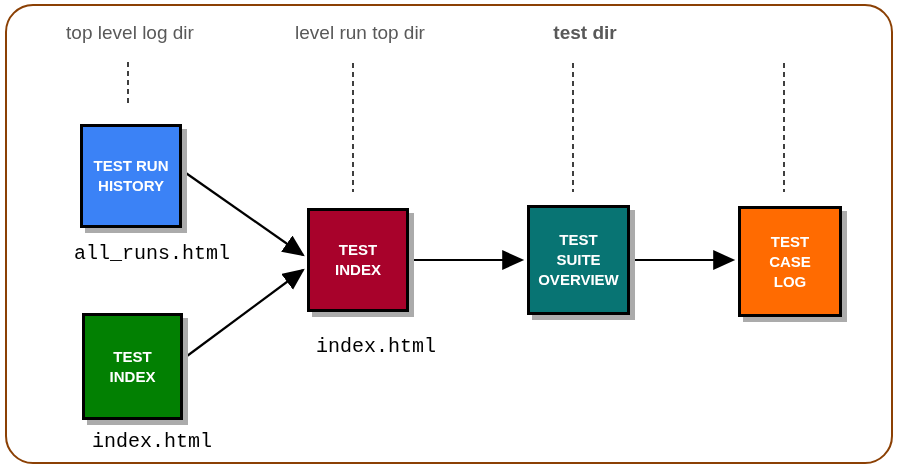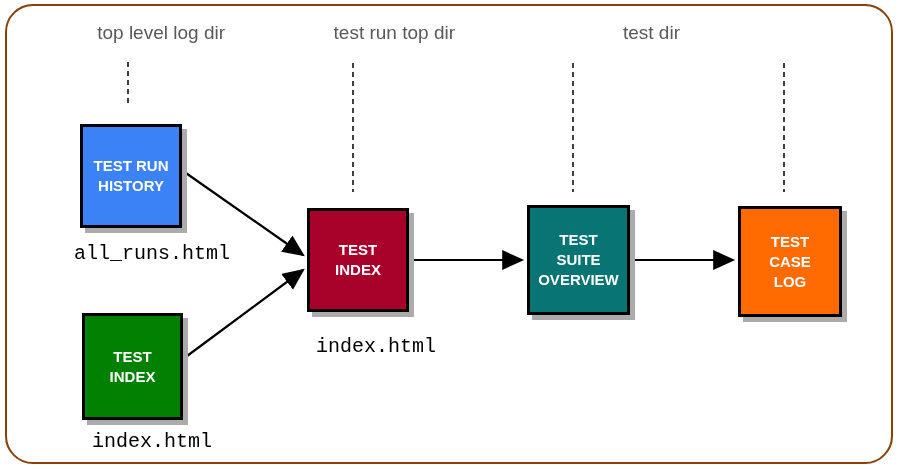--- a/index.html
+++ b/index.html
@@ -20,29 +20,29 @@
     width: 888px; height: 460px;
     border: 2px solid #8B4004;
     border-radius: 28px;
     background: transparent;
   }
 
   .col-header {
     position: absolute;
     top: 22px;
     width: 190px;
-    text-align: right;
+    text-align: center;
     font-size: 19px;
     color: #595959;
     letter-spacing: 0px;
     white-space: nowrap;
   }
   .col-1 { left: 35px; }
   .col-2 { left: 265px; }
-  .col-3 { left: 490px; }
+  .col-3 { left: 490px; font-weight: bold; }
   .col-4 { left: 695px; }
 
   svg.overlay {
     position: absolute;
     left: 0; top: 0;
     width: 899px; height: 469px;
     pointer-events: none;
   }
 
   .node {
@@ -78,21 +78,21 @@
   .file-index-green { left: 76px;  top: 430px; }
 </style>
 </head>
 <body>
 
 <div class="canvas">
 
   <div class="frame"></div>
 
   <div class="col-header col-1">top level log dir</div>
-  <div class="col-header col-2">test run top dir</div>
+  <div class="col-header col-2">level run top dir</div>
   <div class="col-header col-3">test dir</div>
 
   <svg class="overlay" viewBox="0 0 899 469">
     <defs>
       <marker id="arrowhead" markerWidth="11" markerHeight="10" refX="9" refY="4.5" orient="auto">
         <path d="M0,0 L10,4.5 L0,9 z" fill="#000000"></path>
       </marker>
     </defs>
 
     <line x1="128" y1="62" x2="128" y2="104" stroke="#000000" stroke-width="1.5" stroke-dasharray="5,4"></line>

